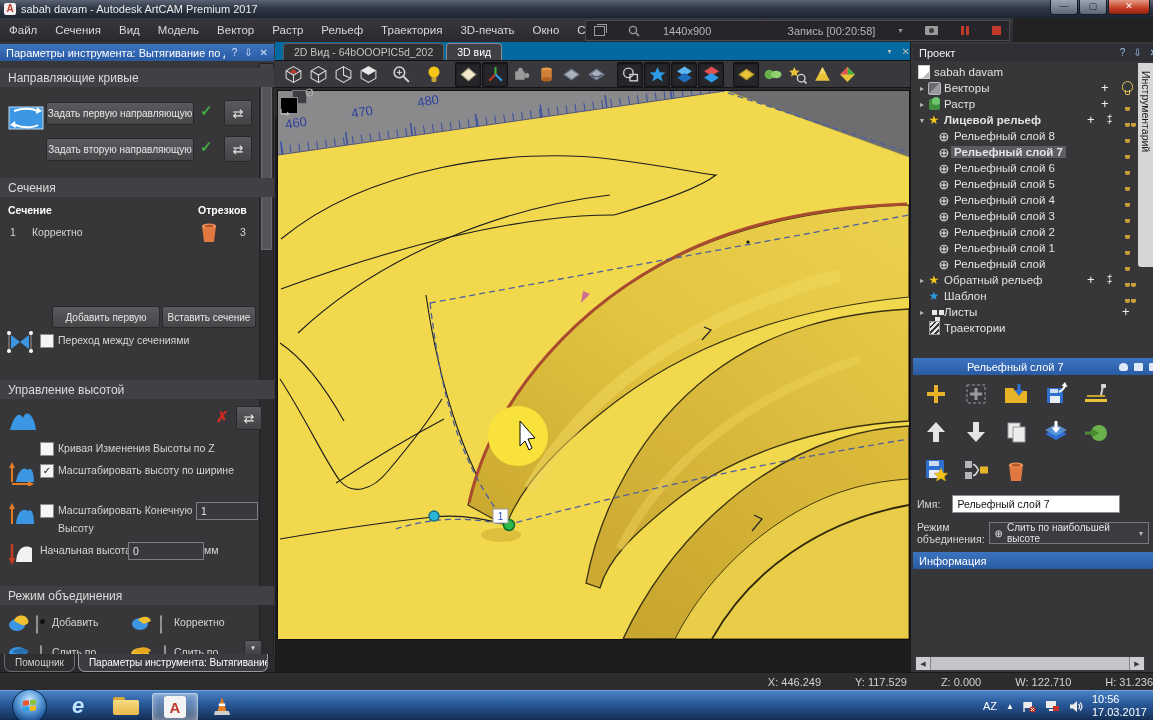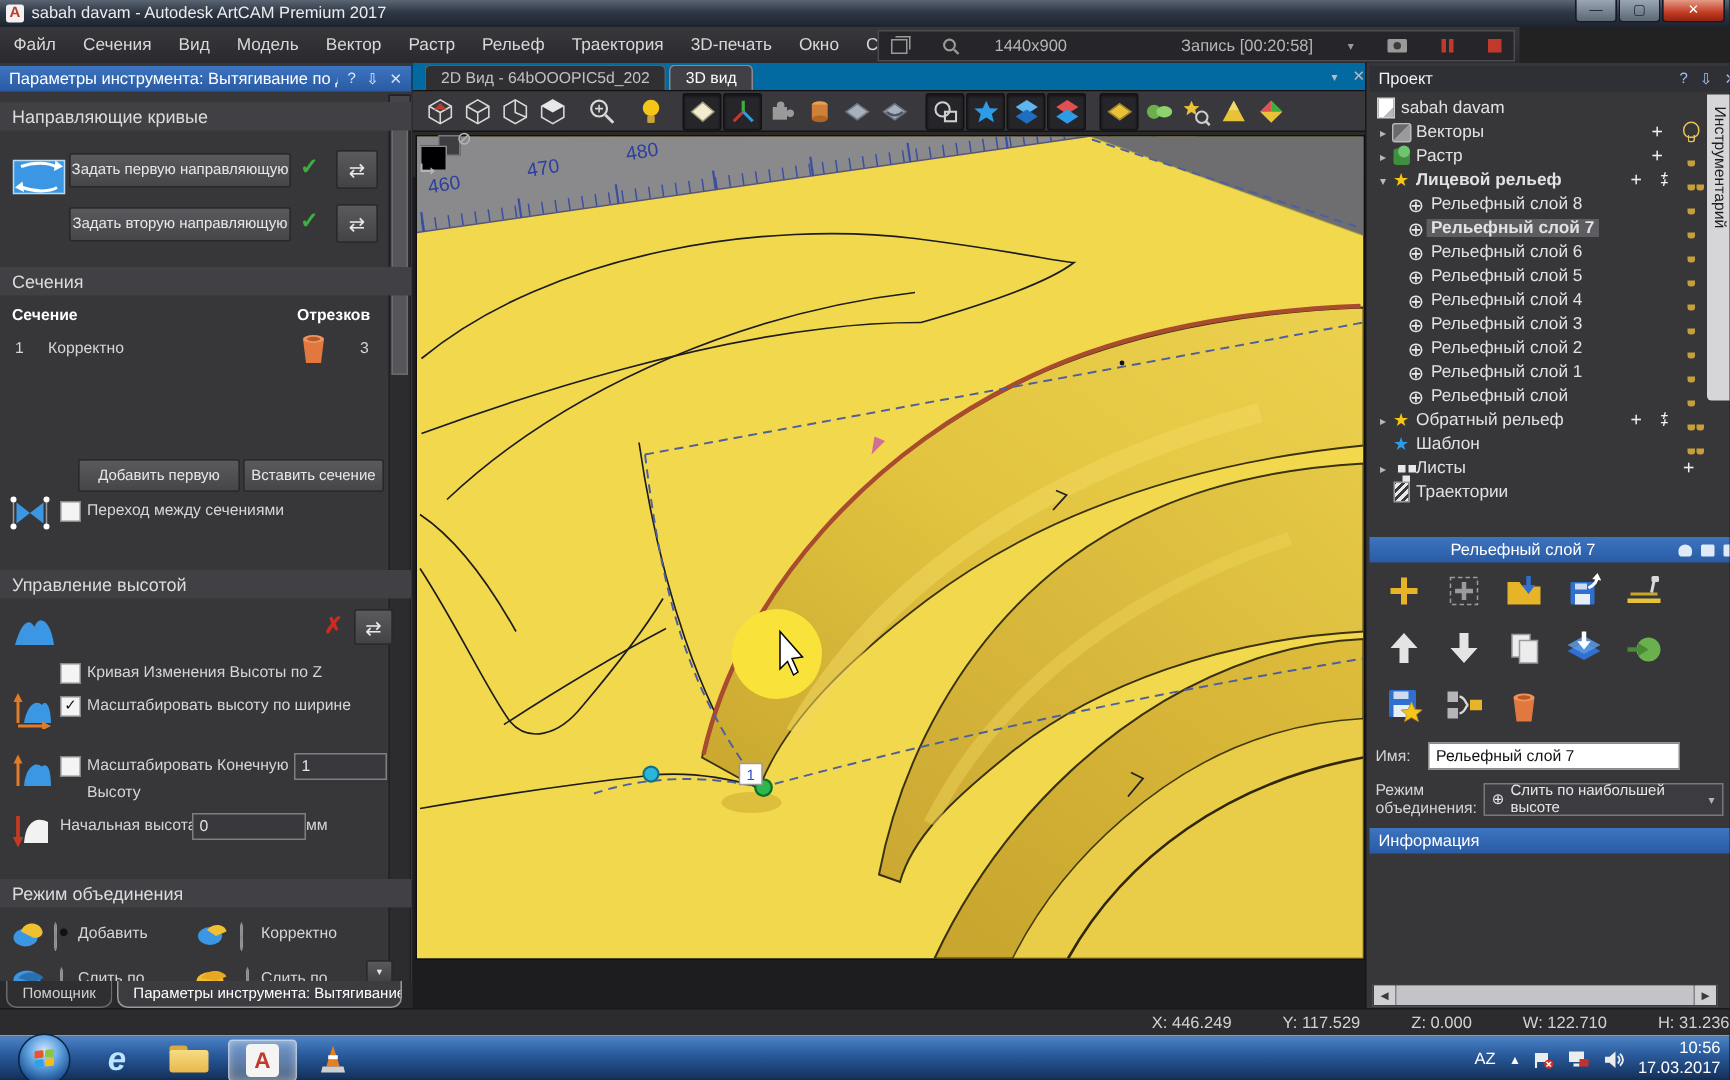--- a/index.html
+++ b/index.html
@@ -142,21 +142,21 @@
   .tbtn{top:2px;width:44px;height:26px;border-radius:3px;display:flex;align-items:center;justify-content:center}
   .tbtn.active{background:rgba(255,255,255,.28);border:1px solid rgba(255,255,255,.5);box-shadow:inset 0 0 6px rgba(255,255,255,.4)}
   .ie{color:#bfe3ff;font-size:22px;font-style:italic;font-weight:bold;text-shadow:0 0 3px #1a4f8a}
   .folder{width:26px;height:18px;position:relative}
   .folder::before{content:"";position:absolute;left:0;top:0;width:12px;height:5px;background:#d8a93c;border-radius:2px 2px 0 0}
   .folder::after{content:"";position:absolute;left:0;top:3px;width:26px;height:15px;border-radius:2px;
     background:linear-gradient(#f7dc84,#e8b84a)}
   .acam{width:22px;height:22px;background:#f4f4f4;border-radius:3px;color:#c03a2b;font-weight:bold;font-size:15px;
     display:flex;align-items:center;justify-content:center}
   .tray{right:6px;top:0;height:30px;color:#fff;font-size:11px;gap:9px}
-  .clock{text-align:right;font-size:11px;line-height:13px;color:#fff}
+  .clock{text-align:left;font-size:11px;line-height:13px;color:#fff}
 
   svg{display:block}
 </style>
 </head>
 <body>
 
 <div id="titlebar" class="r fx">
   <div class="appico">A</div>
   <span>sabah davam - Autodesk ArtCAM Premium 2017</span>
   <div class="winbtns r fx">

